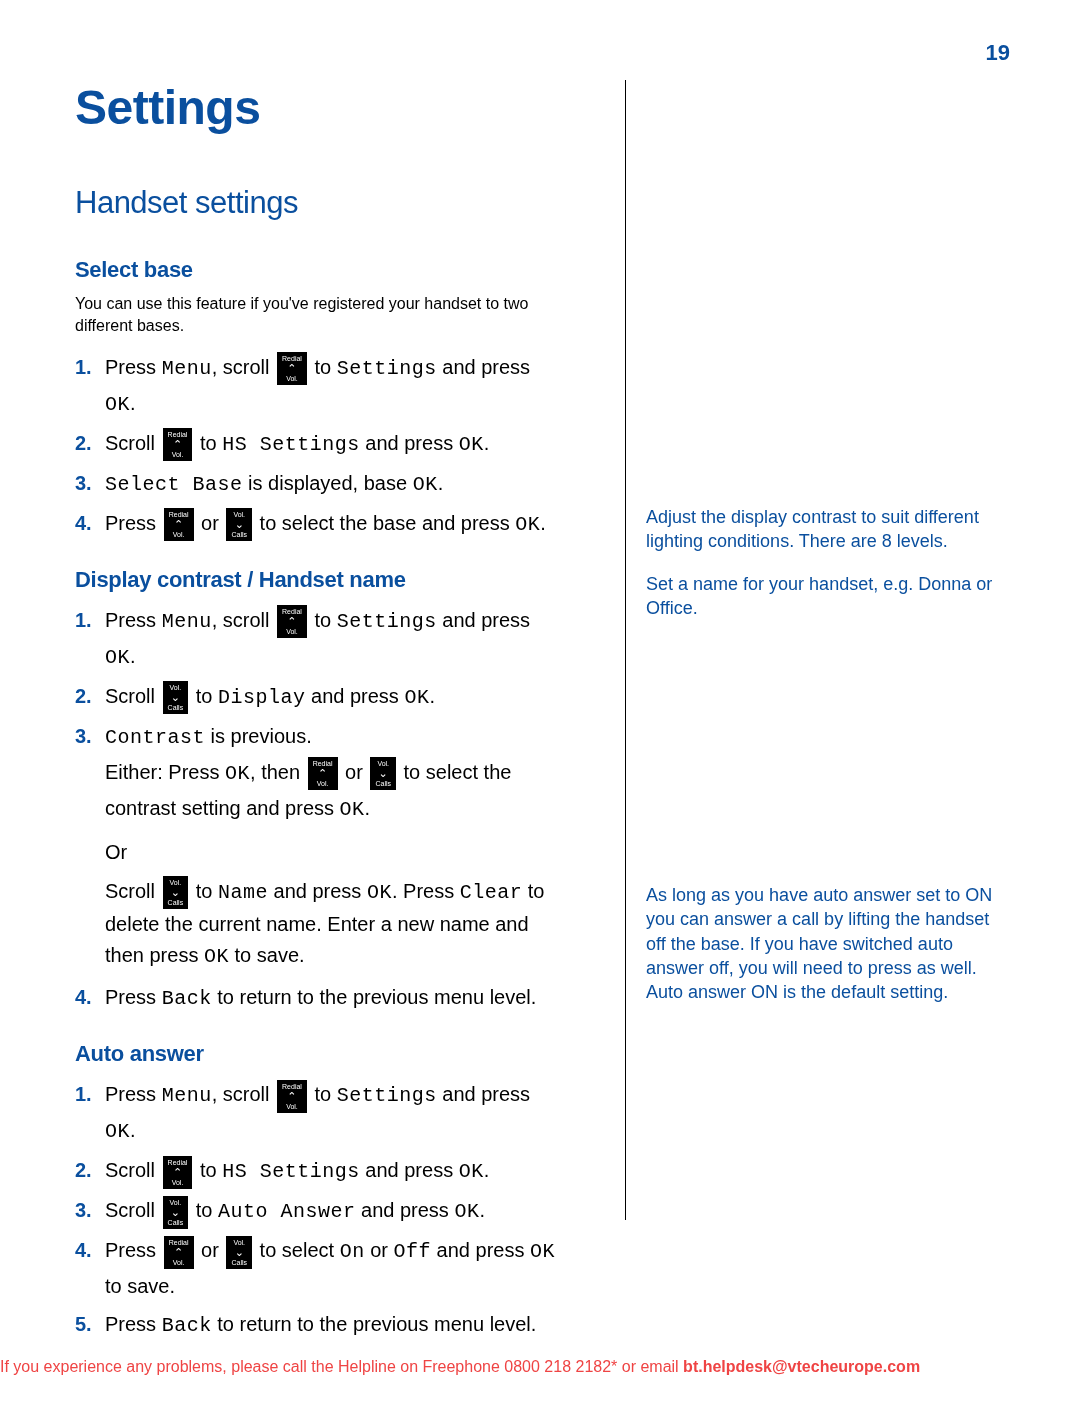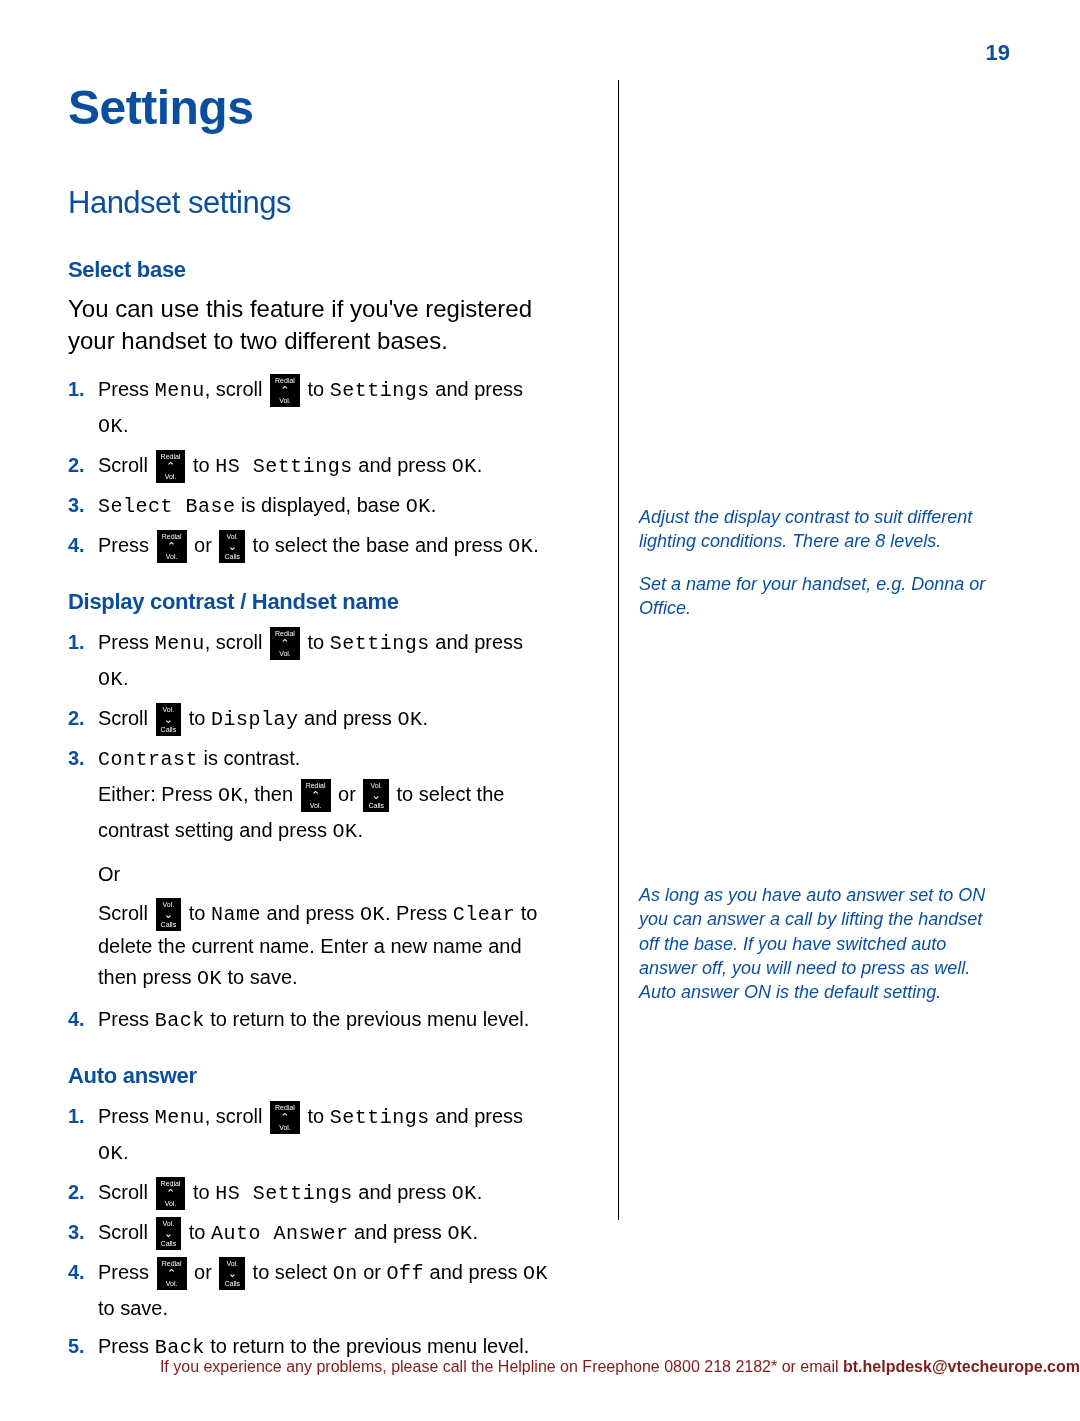--- a/index.html
+++ b/index.html
@@ -15,35 +15,34 @@
     position: absolute;
     top: 40px;
     right: 70px;
     color: #0a4f9e;
     font-weight: 700;
     font-size: 22px;
   }
   .page {
     position: absolute;
     top: 80px;
-    left: 68px;
+    left: 75px;
     width: 920px;
     height: 1140px;
     display: flex;
     gap: 48px;
   }
   .main {
     width: 530px;
     padding-right: 15px;
   }
   .sidebar-wrap {
     width: 390px;
     border-left: 1px solid #000;
     padding-left: 20px;
-    font-style: italic;
   }
   h1.title {
     color: #0a4f9e;
     font-size: 48px;
     font-weight: 700;
     margin-bottom: 50px;
     letter-spacing: -0.5px;
   }
   h2.sub {
     color: #0a4f9e;
@@ -53,21 +52,21 @@
     letter-spacing: -0.5px;
   }
   h3.sec {
     color: #0a4f9e;
     font-size: 22px;
     font-weight: 700;
     margin-bottom: 10px;
     letter-spacing: -0.3px;
   }
   .intro {
-    font-size: 24px;
+    font-size: 16px;
     line-height: 1.35;
     margin-bottom: 14px;
   }
   ol.steps {
     list-style: none;
     margin-bottom: 25px;
   }
   ol.steps > li {
     position: relative;
     padding-left: 30px;
@@ -118,23 +117,23 @@
     line-height: 1.35;
     margin-bottom: 18px;
   }
   .side-block {
     position: relative;
   }
   .footer {
     position: absolute;
     bottom: 45px;
     width: 1080px;
-    text-align: right;
+    text-align: left;
     font-size: 16px;
-    color: #7f1d1d;
+    color: #ef4444;
   }
   .footer .bold { font-weight: 700; }
 </style>
 </head>
 <body>
 
 <div class="page-num">19</div>
 
 <div class="page">
   <div class="main">
@@ -160,21 +159,21 @@
 
     <h3 class="sec">Display contrast / Handset name</h3>
     <ol class="steps">
       <li><span class="num">1.</span>
         <span>Press </span><span class="lcd">Menu</span><span>, scroll </span><span class="btn"><span class="t">Redial</span><span class="arrow">⌃</span><span class="t">Vol.</span></span><span> to </span><span class="lcd">Settings</span><span> and press </span><span class="lcd">OK</span><span>.</span>
       </li>
       <li><span class="num">2.</span>
         <span>Scroll </span><span class="btn"><span class="t">Vol.</span><span class="arrow">⌄</span><span class="t">Calls</span></span><span> to </span><span class="lcd">Display</span><span> and press </span><span class="lcd">OK</span><span>.</span>
       </li>
       <li><span class="num">3.</span>
-        <span class="lcd">Contrast</span><span> is contrast.</span><br>
+        <span class="lcd">Contrast</span><span> is previous.</span><br>
         <span>Either: Press </span><span class="lcd">OK</span><span>, then </span><span class="btn"><span class="t">Redial</span><span class="arrow">⌃</span><span class="t">Vol.</span></span><span> or </span><span class="btn"><span class="t">Vol.</span><span class="arrow">⌄</span><span class="t">Calls</span></span><span> to select the contrast setting and press </span><span class="lcd">OK</span><span>.</span>
         <div class="or-line" style="padding-left:0; margin-top:10px;">Or</div>
         <div class="cont" style="padding-left:0;">
           <span>Scroll </span><span class="btn"><span class="t">Vol.</span><span class="arrow">⌄</span><span class="t">Calls</span></span><span> to </span><span class="lcd">Name</span><span> and press </span><span class="lcd">OK</span><span>. Press </span><span class="lcd">Clear</span><span> to delete the current name. Enter a new name and then press </span><span class="lcd">OK</span><span> to save.</span>
         </div>
       </li>
       <li><span class="num">4.</span>
         <span>Press </span><span class="lcd">Back</span><span> to return to the previous menu level.</span>
       </li>
     </ol>

